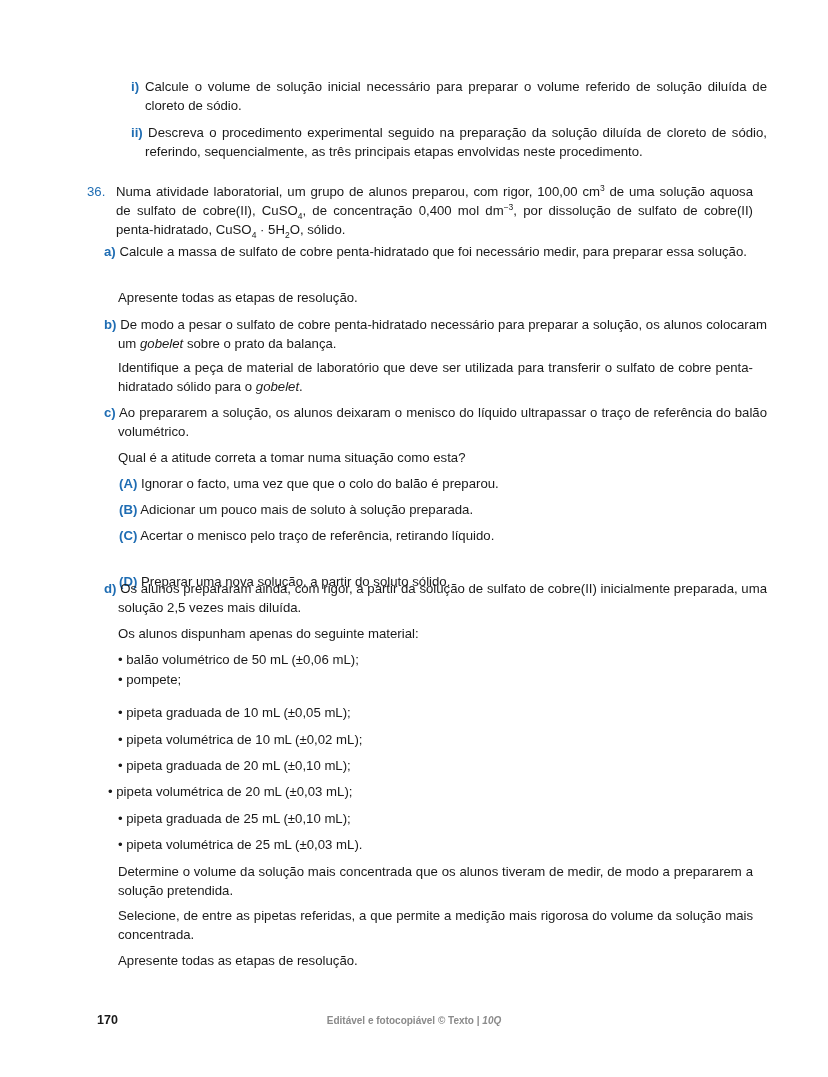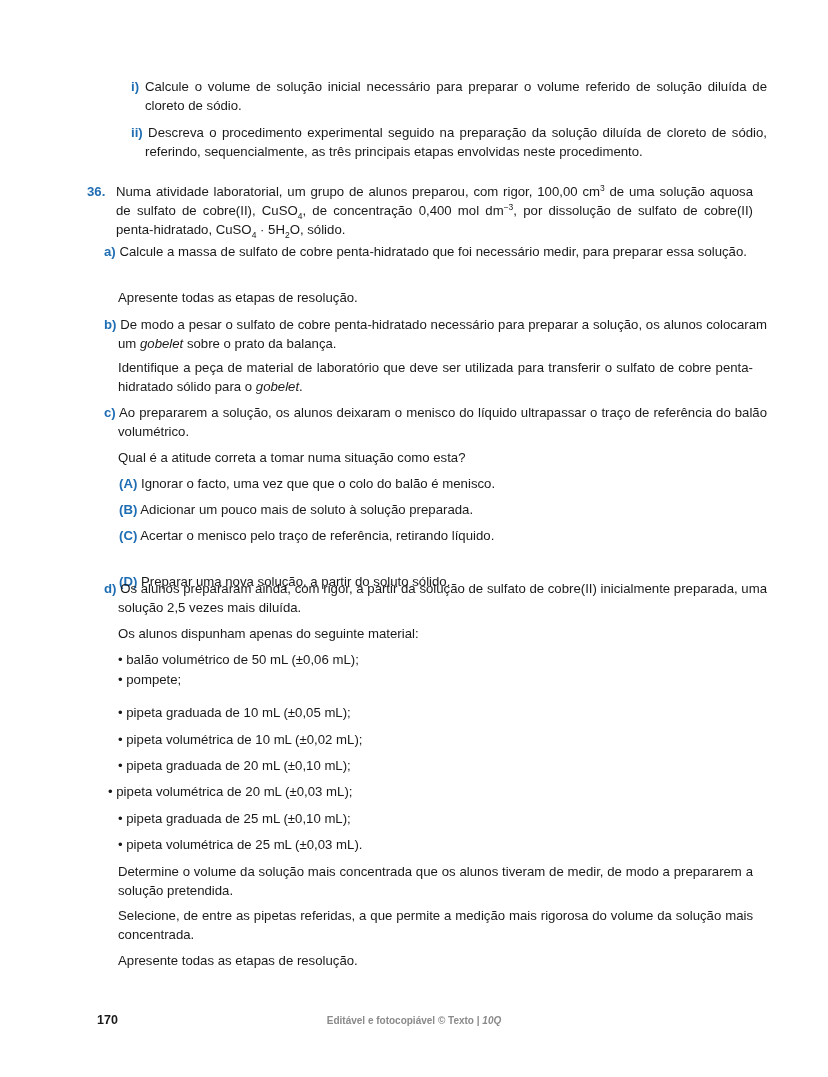--- a/index.html
+++ b/index.html
@@ -2,21 +2,21 @@
 <html><head>
 <meta charset="utf-8">
 <style>
   html, body { margin: 0; padding: 0; background: #ffffff; }
   body { width: 828px; height: 1077px; position: relative; overflow: hidden;
          font-family: "Liberation Sans", sans-serif; color: #1a1a1a; }
   .page { position: absolute; left: 0; top: 0; width: 828px; height: 1077px; padding-left: 40px; }
   .p { position: absolute; font-size: 13.2px; line-height: 19px; margin: 0; }
   .justify { text-align: justify; text-align-last: left; }
   .lbl { color: #1f6db3; font-weight: bold; }
-  .qnum { color: #1f6db3; font-weight: bold; position: absolute; }
+  .qnum { color: #1f6db3; font-weight: normal; position: absolute; }
   .hang { text-indent: -14px; padding-left: 14px; }
   .footer-num { position: absolute; left: 97px; top: 1013px; font-size: 12.5px; font-weight: bold; }
   .footer-txt { position: absolute; left: 0; width: 828px; top: 1015px; text-align: center;
                 font-size: 10px; color: #8a8a8a; font-weight: bold; }
   .footer-txt i { font-style: italic; }
   sup, sub { font-size: 8.5px; line-height: 0; }
 </style>
 </head>
 <body>
 
@@ -52,21 +52,21 @@
   </p>
 
   <p class="p justify hang" style="left:104px; top:403px; width:649px;">
     <span class="lbl">c)</span>
     <span>Ao prepararem a solução, os alunos deixaram o menisco do líquido ultrapassar o traço de referência do balão volumétrico.</span>
   </p>
   <p class="p" style="left:118px; top:448px;">Qual é a atitude correta a tomar numa situação como esta?</p>
 
   <p class="p" style="left:119px; top:474px;">
     <span class="lbl">(A)</span>
-    <span>Ignorar o facto, uma vez que que o colo do balão é menisco.</span>
+    <span>Ignorar o facto, uma vez que que o colo do balão é preparou.</span>
   </p>
   <p class="p" style="left:119px; top:500px;">
     <span class="lbl">(B)</span>
     <span>Adicionar um pouco mais de soluto à solução preparada.</span>
   </p>
   <p class="p" style="left:119px; top:526px;">
     <span class="lbl">(C)</span>
     <span>Acertar o menisco pelo traço de referência, retirando líquido.</span>
   </p>
   <p class="p" style="left:119px; top:552px;margin-top:20px;">

